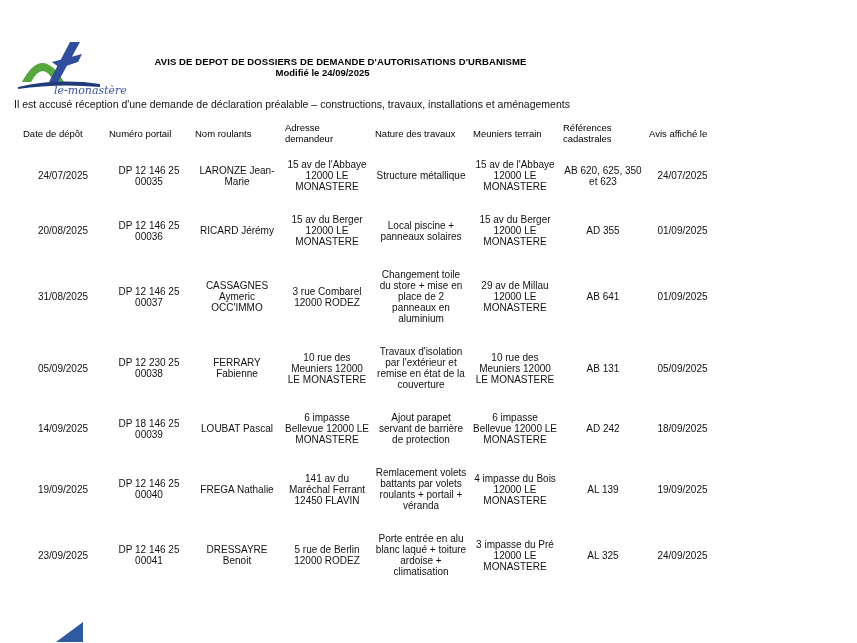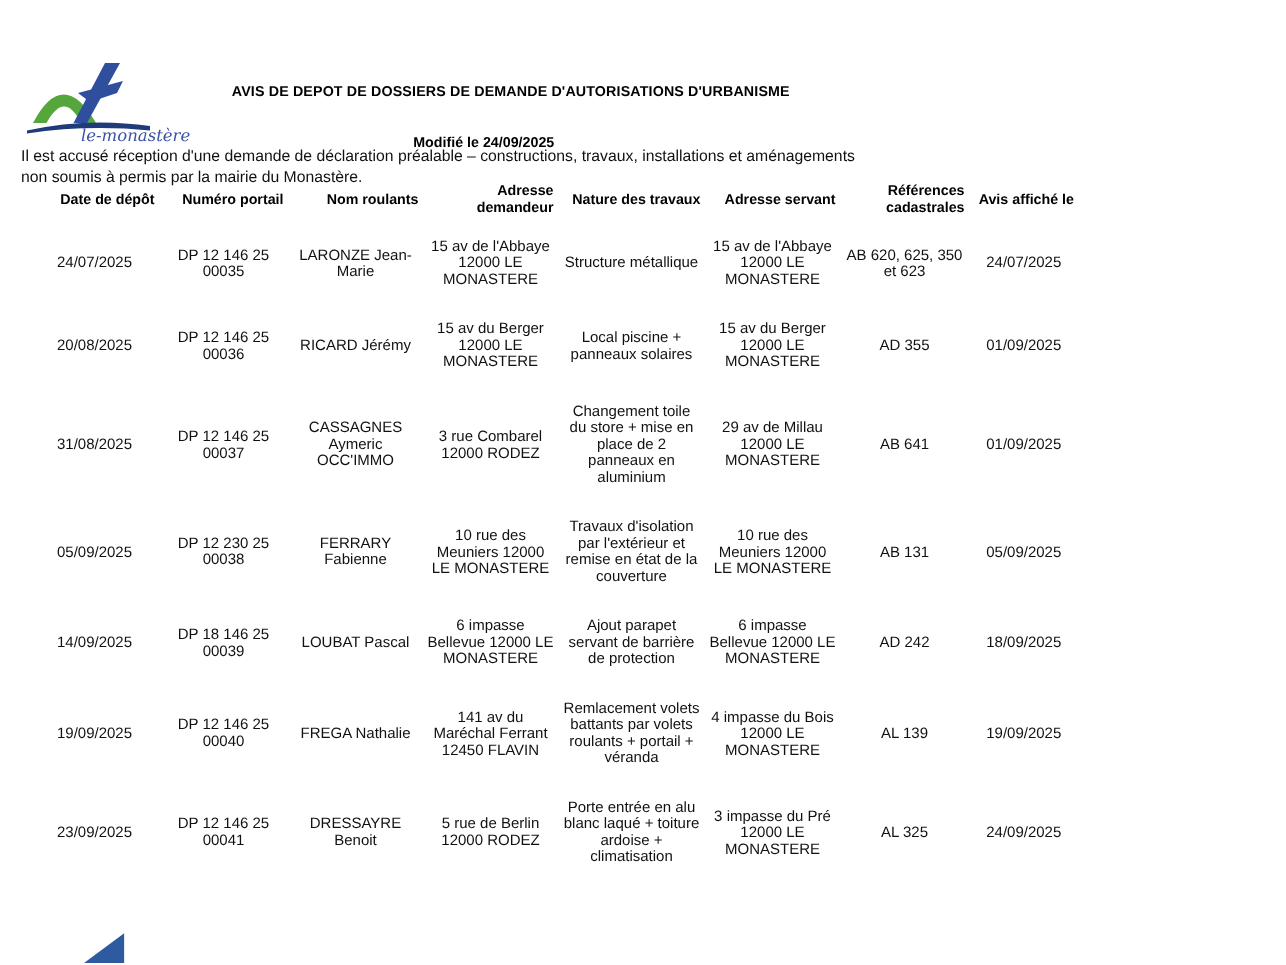--- a/index.html
+++ b/index.html
@@ -14,21 +14,21 @@
 
   
   .logo { position: absolute; left: 18px; top: 40px; width: 125px; height: 58px; }
 
   
   .heading-block {
     position: absolute; left: 0; top: 56px; width: 645px;
     text-align: center;
   }
   .doc-title { font-size: 9.5px; font-weight: bold; color: #000; letter-spacing: 0.1px; margin-left: 36px; }
-  .doc-modified { margin-top: 23px; font-size: 9.5px; font-weight: bold; color: #000; }
+  .doc-modified { margin-top: 0; font-size: 9.5px; font-weight: bold; color: #000; }
 
   
   .intro {
     position: absolute; left: 14px; top: 97px; width: 560px;
     font-size: 10.5px; line-height: 14px; color: #111;
   }
 
   
   .table-wrap { position: absolute; left: 20px; top: 118px; width: 699px; }
   table {
@@ -38,22 +38,22 @@
   }
   col.c0 { width: 86px; }
   col.c1 { width: 86px; }
   col.c2 { width: 90px; }
   col.c3 { width: 90px; }
   col.c4 { width: 98px; }
   col.c5 { width: 90px; }
   col.c6 { width: 86px; }
   col.c7 { width: 73px; }
   th {
-    font-size: 9.5px; font-weight: bold; color: #000;
-    text-align: right; vertical-align: middle;
+    font-size: 9.5px; font-weight: normal; color: #000;
+    text-align: left; vertical-align: middle;
     padding: 4px 3px; line-height: 11px;
   }
   td {
     font-size: 10px; color: #111;
     text-align: center; vertical-align: middle;
     padding: 11px 3px; line-height: 11px;
     word-wrap: break-word;
   }
 
   
@@ -81,21 +81,20 @@
   </svg>
 </div>
 
 <div class="heading-block">
   <div class="doc-title">AVIS DE DEPOT DE DOSSIERS DE DEMANDE D'AUTORISATIONS D'URBANISME</div>
   <div class="doc-modified">Modifié le 24/09/2025</div>
 </div>
 
 <div class="intro">
   <div>Il est accusé réception d'une demande de déclaration préalable – constructions, travaux, installations et aménagements</div>
-  <div>non soumis à permis par la mairie du Monastère.</div>
 </div>
 
 <div class="table-wrap">
   <table>
     <colgroup>
       <col class="c0">
         <col class="c1">
         <col class="c2">
         <col class="c3">
       <col class="c4">
@@ -103,21 +102,21 @@
         <col class="c6">
         <col class="c7">
     </colgroup>
     <thead>
         <tr>
           <th>Date de dépôt</th>
           <th>Numéro portail</th>
           <th>Nom roulants</th>
           <th>Adresse demandeur</th>
           <th>Nature des travaux</th>
-          <th>Adresse servant</th>
+          <th>Meuniers terrain</th>
           <th>Références cadastrales</th>
           <th>Avis affiché le</th>
         </tr>
       </thead>
     <tbody>
         <tr>
           <td>24/07/2025</td>
           <td>DP 12 146 25 00035</td>
           <td>LARONZE Jean-Marie</td>
           <td>15 av de l'Abbaye 12000 LE MONASTERE</td>

